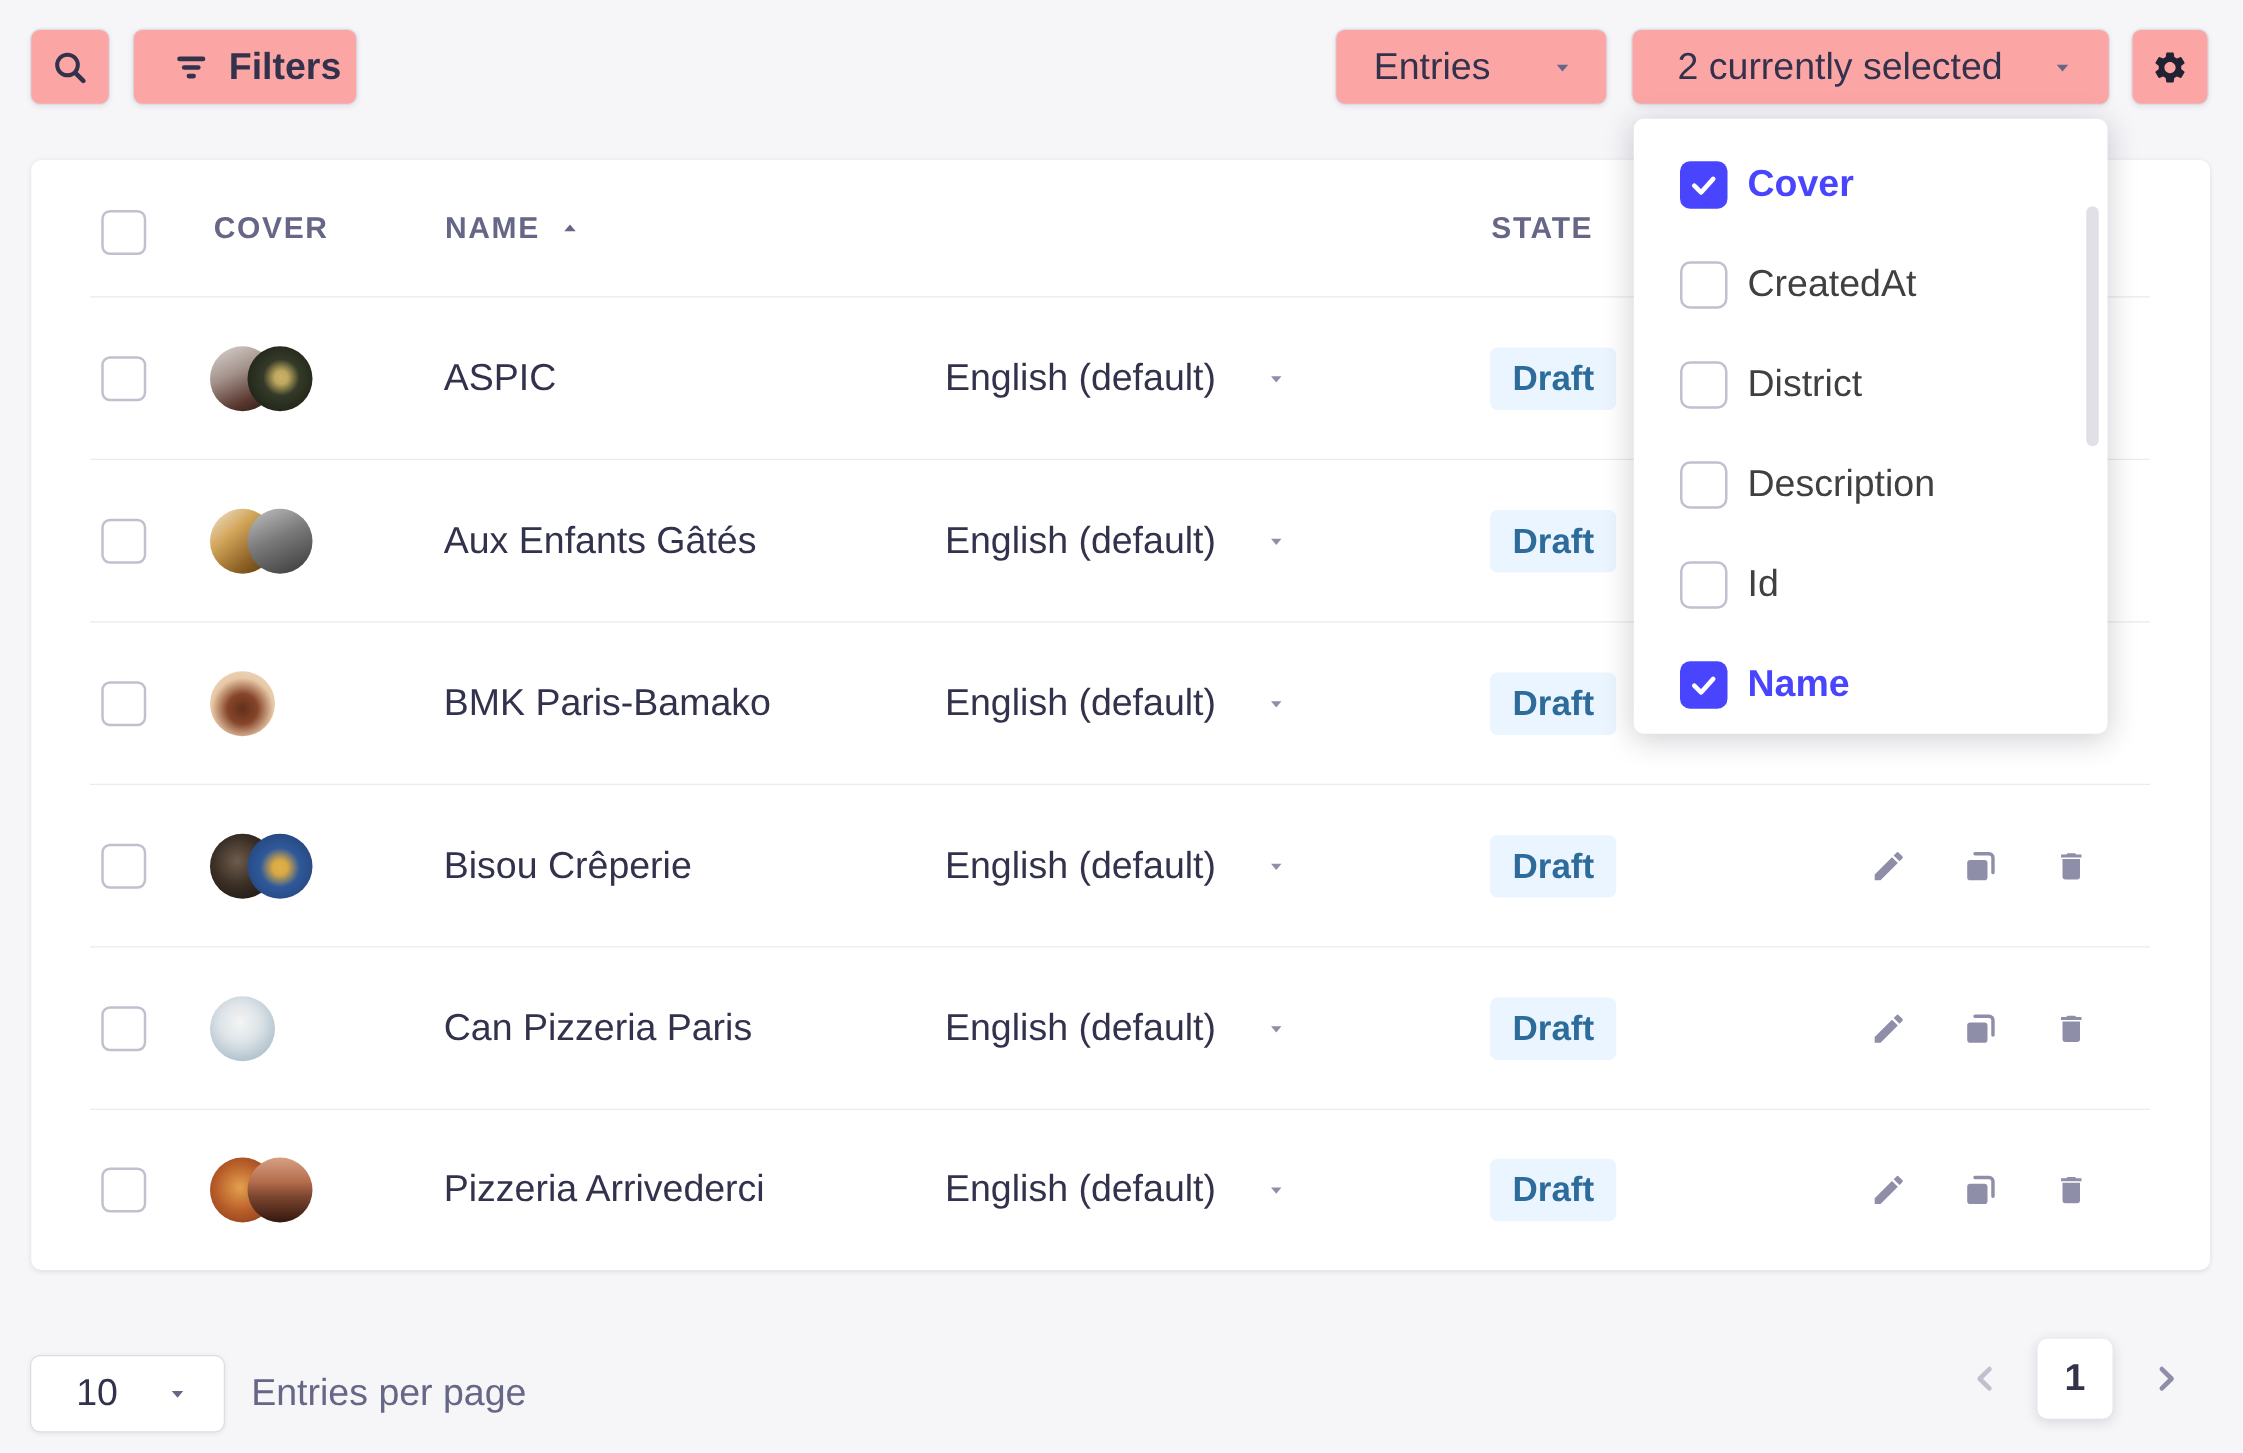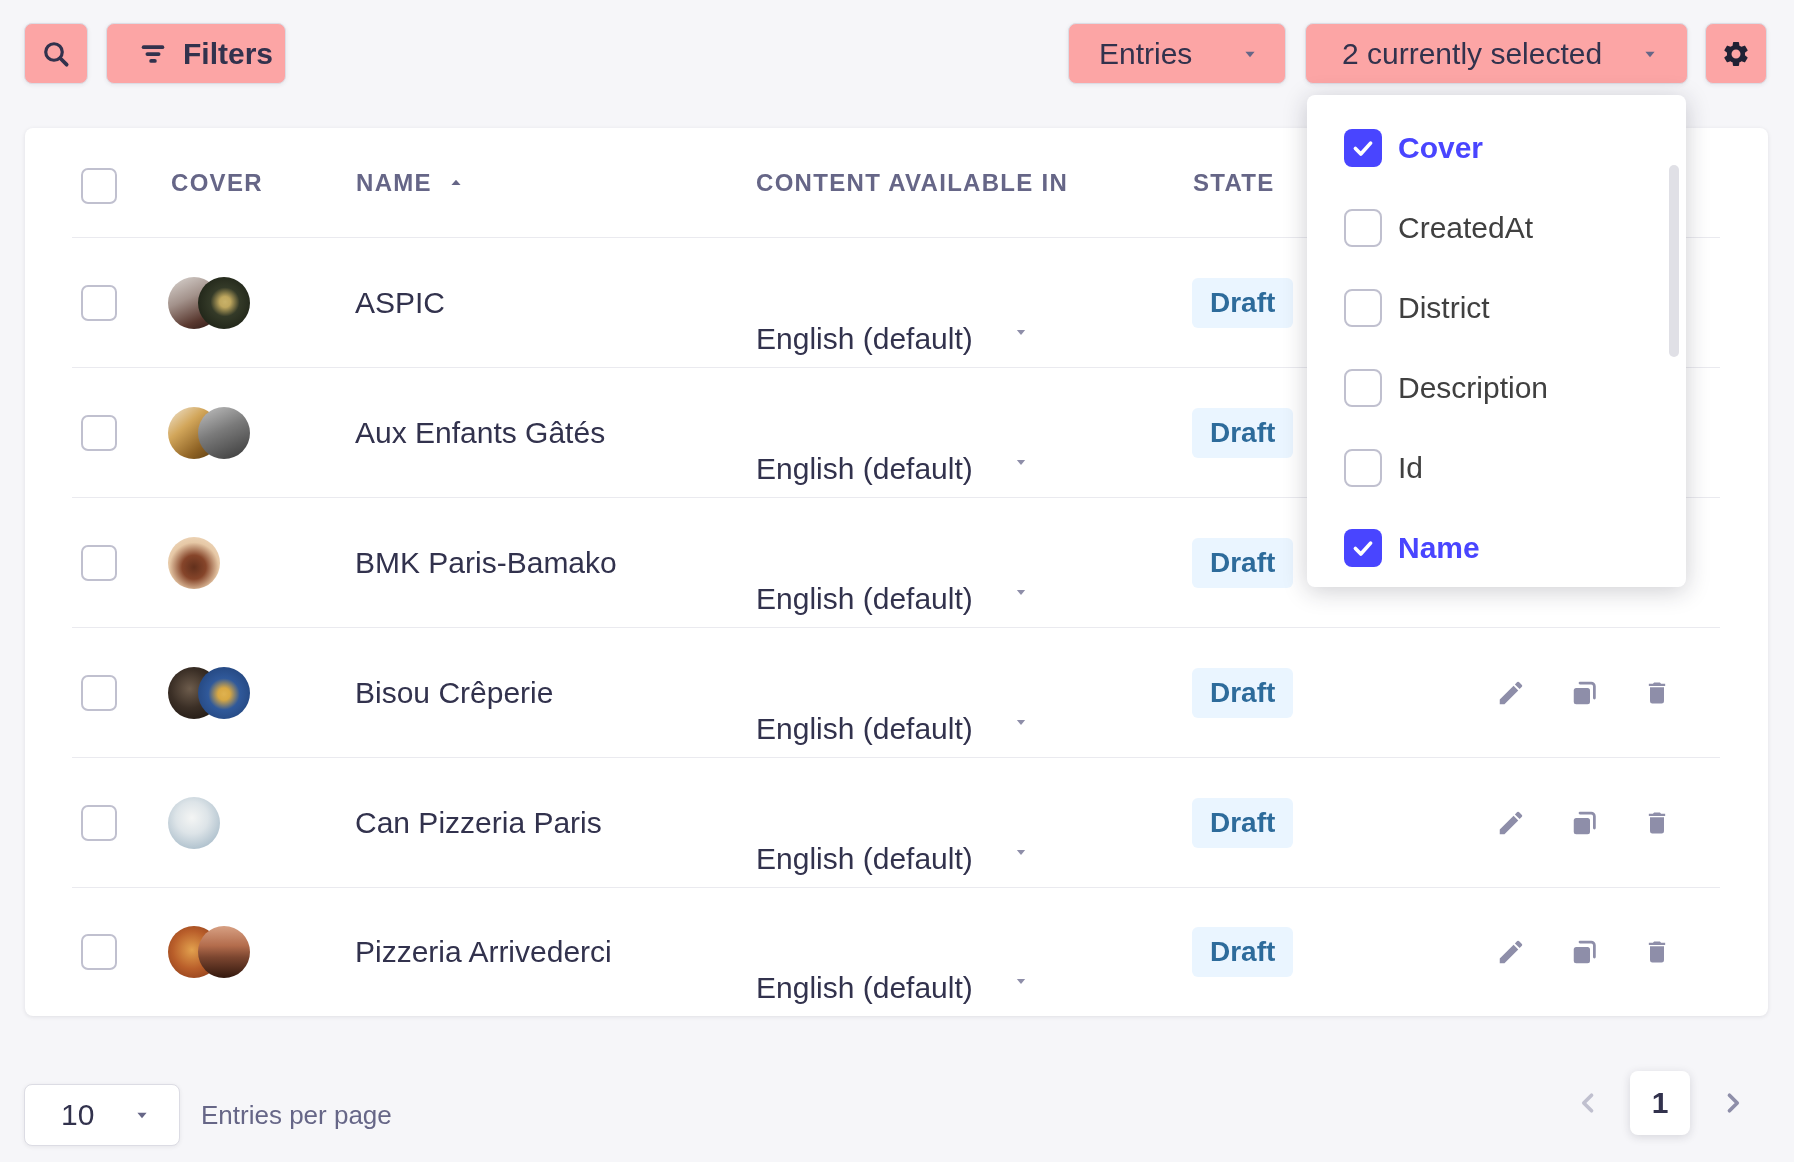--- a/index.html
+++ b/index.html
@@ -59,22 +59,22 @@
   .av {
     position:absolute; top:0; width:52px; height:52px; border-radius:50%;
   }
   .av.second { left:30px; }
   .cell-name {
     position:absolute; left:330px; top:50%; transform:translateY(-50%);
     font-size:30px; font-weight:500; color:#32324d; white-space:nowrap;
   }
   .cell-lang {
     position:absolute; left:731px; top:50%; transform:translateY(-50%);
-    display:flex; align-items:flex-start; gap:38px;
-    font-size:30px; color:#32324d; cursor:pointer; white-space:nowrap;margin-top:36px;
+    display:flex; align-items:center; gap:38px;
+    font-size:30px; color:#32324d; cursor:pointer; white-space:nowrap;
   }
   .badge {
     position:absolute; left:1167px; top:50%; transform:translateY(-50%);
     height:50px; line-height:50px; padding:0 18px; border-radius:6px;
     font-size:28px; font-weight:600;
   }
   .act {
     position:absolute; top:50%; transform:translateY(-50%);
     width:44px; height:44px; background:none; border:none; cursor:pointer;
     display:flex; align-items:center; justify-content:center;
@@ -110,21 +110,21 @@
   #pp-select {
     position:absolute; left:24px; top:1084px; width:156px; height:62px;
     background:#fff; border:1px solid #dcdce4; border-radius:8px;
     box-shadow:0 1px 4px rgba(33,33,52,.08);
     display:flex; align-items:center; justify-content:space-between;
     padding:0 26px 0 36px; cursor:pointer;
   }
   #pp-select .sel-val { font-size:30px; }
   #pp-label {
     position:absolute; left:201px; top:1115px; transform:translateY(-50%);
-    font-size:26px; color:#666687;
+    font-size:30px; color:#666687;
   }
   .pag-nav {
     position:absolute; width:44px; height:44px; top:1081px;
     background:none; border:none; cursor:pointer;
     display:flex; align-items:center; justify-content:center;
   }
   #prev-btn { left:1566px; } #next-btn { left:1711px; }
   #page-btn {
     position:absolute; left:1630px; top:1071px; width:60px; height:64px;
     background:#fff; border:none; border-radius:8px;
@@ -188,21 +188,20 @@
     <span class="cbx" style="top:58px"></span>
     <span class="hcell h-cover">COVER</span>
     <span class="hcell h-name">
       <span>NAME</span>
       <span style="display:flex">
         <svg width="20" height="20" viewBox="0 0 24 24" fill="#666687">
             <polygon points="12,8 17.5,14.5 6.5,14.5"></polygon>
           </svg>
       </span>
     </span>
-    <span class="hcell h-avail">CONTENT AVAILABLE IN</span>
     <span class="hcell h-state">STATE</span>
   </div>
   <div id="rows">
       <div class="row">
         <span class="cbx"></span>
         <div class="avatars" style="width: 82px;">
           <span class="av" style="background: linear-gradient(155deg, rgb(220, 215, 211) 0%, rgb(163, 146, 139) 40%, rgb(89, 56, 47) 75%, rgb(40, 23, 19) 100%);"></span>
           <span class="av second" style="background: radial-gradient(circle at 52% 48%, rgb(201, 178, 105) 0%, rgb(191, 167, 94) 14%, rgb(52, 58, 40) 38%, rgb(20, 24, 15) 100%);"></span>
         </div>
         <span class="cell-name">ASPIC</span>

